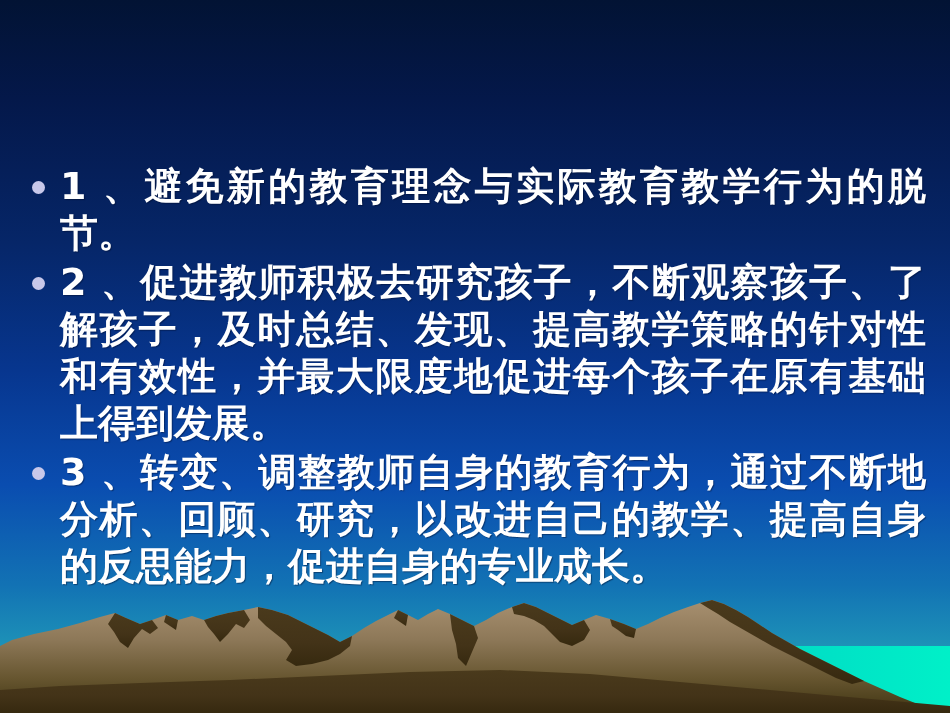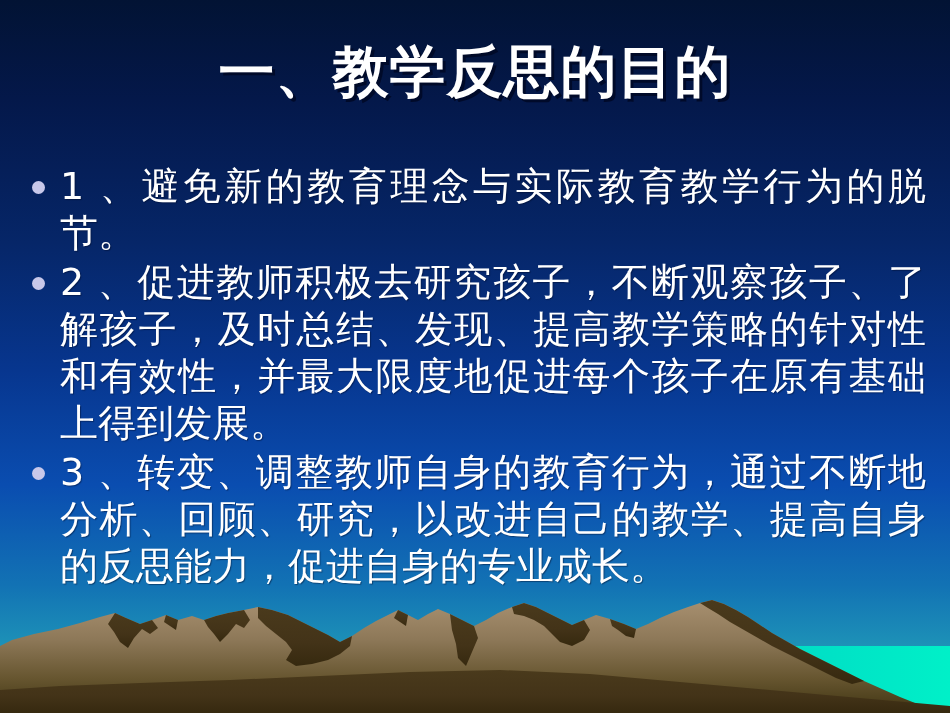--- a/index.html
+++ b/index.html
@@ -68,40 +68,38 @@
     position: absolute;
     left: 6px;
     top: 18px;
     width: 13px;
     height: 13px;
     border-radius: 50%;
     background: #c8c8ea;
   }
   .bullet-text {
     display: block;
+    font-weight: bold;
   }
 
   
   #scenery {
     position: absolute;
     left: 0;
     bottom: 0;
     width: 950px;
     height: 115px;
   }
   #scenery svg { display: block; width: 950px; height: 115px; }
 </style>
 </head>
 <body>
 
 <div id="slide">
 
-  <div id="title-area">
-    <div id="slide-title">一、教学反思的目的</div>
-  </div>
 
   <div id="body-area">
 
     <div class="bullet-item">
       <span class="bullet-dot"></span>
       <span class="bullet-text">1 、避免新的教育理念与实际教育教学行为的脱节。</span>
     </div>
 
     <div class="bullet-item">
       <span class="bullet-dot"></span>

